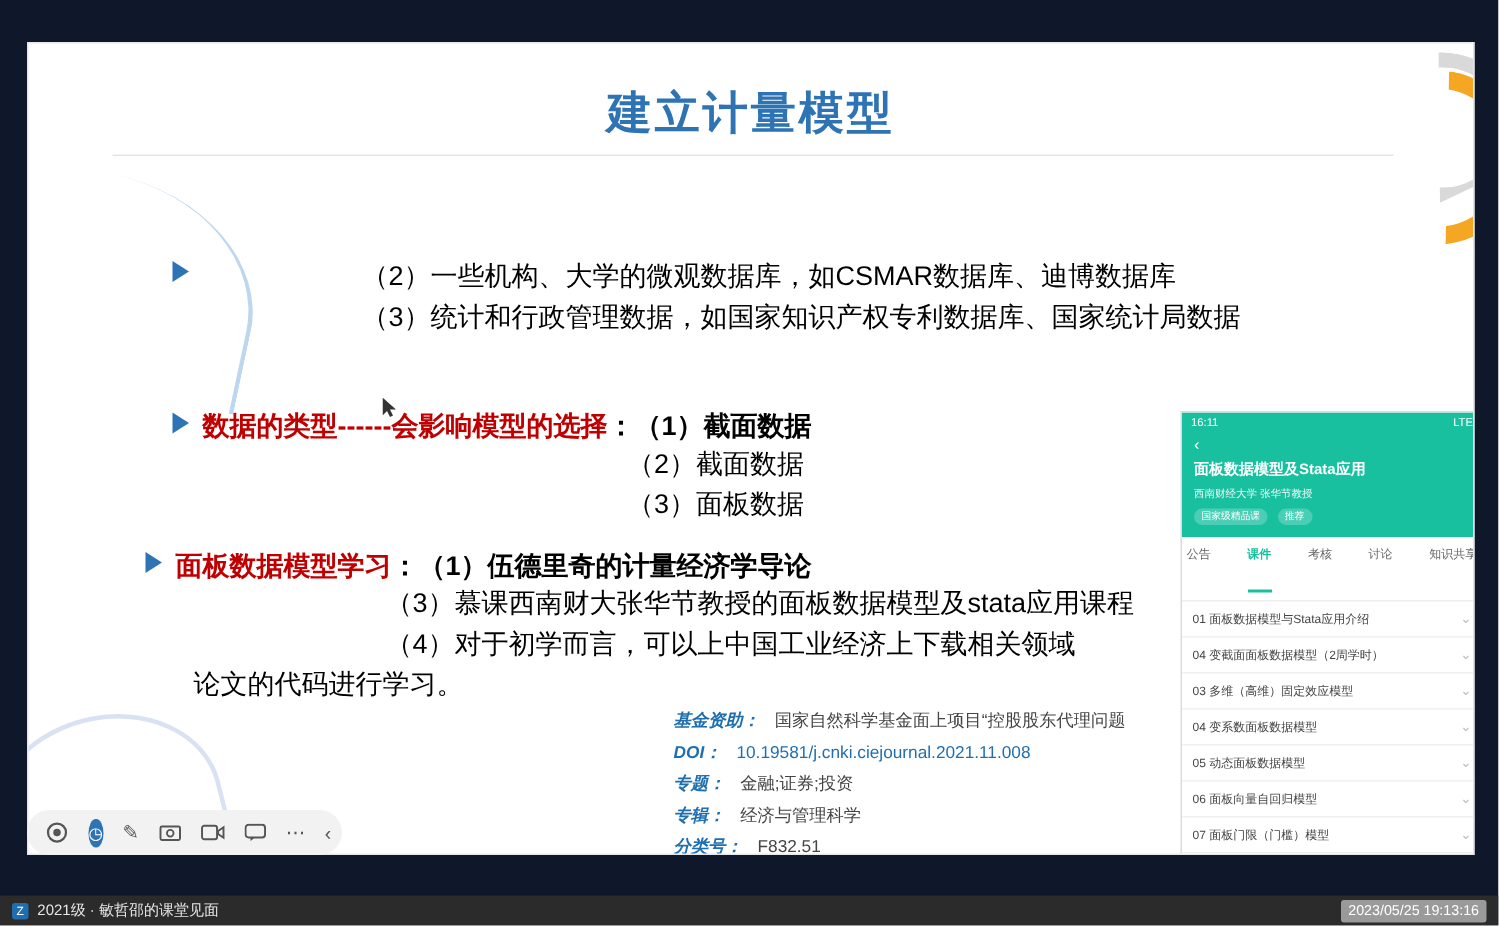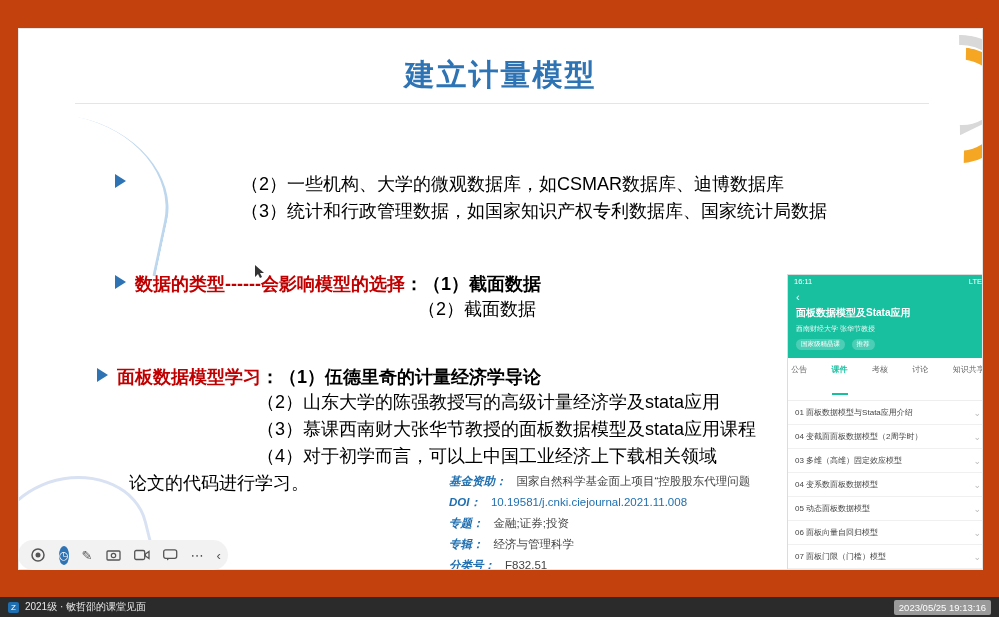--- a/index.html
+++ b/index.html
@@ -1,21 +1,21 @@
 <!DOCTYPE html>
 <html><head>
 <meta charset="utf-8">
 <style>
   html,body{margin:0;padding:0;}
   body{
     width:999px;height:617px;background:#ffffff;
     font-family:"Liberation Sans","DejaVu Sans",sans-serif;
     overflow:hidden;position:relative;
   }
-  .screen{position:absolute;left:0;top:0;width:999px;height:617px;background:#c2410c;}
+  .screen{position:absolute;left:0;top:0;width:999px;height:617px;background:#0f172a;}
 
   
   .slide{
     position:absolute;left:18px;top:28px;width:963px;height:540px;
     background:#ffffff;border:1px solid #e6e6e6;overflow:hidden;
   }
   
   .swoosh-blue{
     position:absolute;left:-10px;top:-6px;width:200px;height:60px;
     border-top:3px solid #2e74b5;border-radius:0 0 0 0;
@@ -151,28 +151,28 @@
       <div class="line sub">（2）一些机构、大学的微观数据库，如CSMAR数据库、迪博数据库</div>
       <div class="line sub">（3）统计和行政管理数据，如国家知识产权专利数据库、国家统计局数据</div>
     </div>
 
     <div class="bullet-block" id="sec2">
       <div class="arrow"></div>
       <div class="head">
         <span>数据的类型------会影响模型的选择</span><span class="plain">：</span><span class="plain">（1）截面数据</span>
       </div>
       <div class="line sub">（2）截面数据</div>
+      <div class="line sub">（3）面板数据</div>
     </div>
 
     <div class="bullet-block" id="sec3">
       <div class="arrow"></div>
       <div class="head">
         <span>面板数据模型学习</span><span class="plain">：</span><span class="plain">（1）伍德里奇的计量经济学导论</span>
       </div>
-      <div class="line sub">（2）山东大学的陈强教授写的高级计量经济学及stata应用</div>
       <div class="line sub">（3）慕课西南财大张华节教授的面板数据模型及stata应用课程</div>
       <div class="line sub">（4）对于初学而言，可以上中国工业经济上下载相关领域</div>
       <div class="line tail">论文的代码进行学习。</div>
     </div>
 
     <div class="meta">
       <div>
         <span class="k">基金资助：</span><span class="v">国家自然科学基金面上项目“控股股东代理问题</span>
       </div>
       <div>

